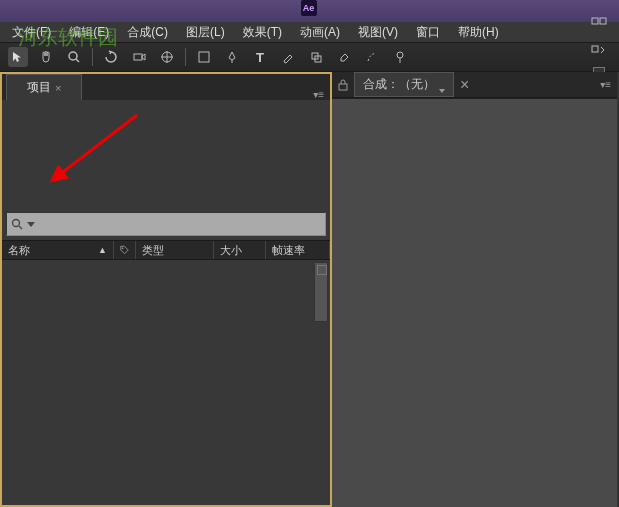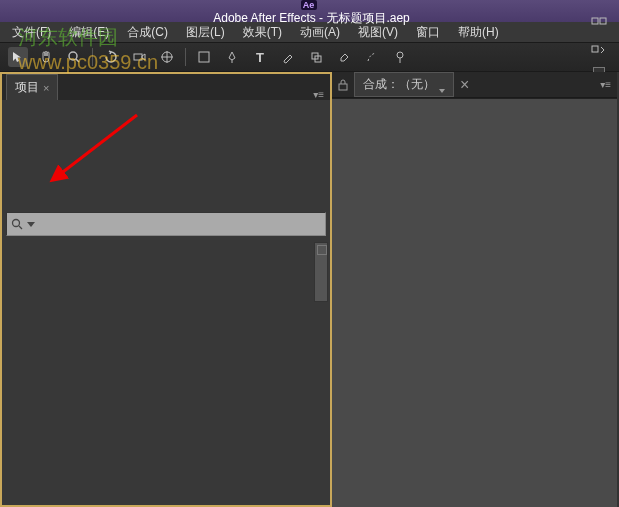--- a/index.html
+++ b/index.html
@@ -22,21 +22,21 @@
 .toolbar .divider { width: 1px; height: 18px; background: #555; }
 .toolbar .spacer { flex: 1; }
 .toolbar .right-cluster { display: flex; align-items: center; gap: 8px; flex-direction: column; }
 .toolbar .align-label { color: #ccc; font-size: 12px; }
 .toolbar .checkbox { width: 12px; height: 12px; border: 1px solid #777; background: #333; }
 
 .workspace { display: flex; height: calc(507px - 22px - 20px - 30px); }
 
 .left-panel { width: 332px; background: #383838; border: 2px solid #c9a85a; display: flex; flex-direction: column; }
 .panel-tabs { height: 26px; background: #282828; display: flex; align-items: flex-end; padding-left: 4px; }
-.panel-tab { background: #383838; color: #ddd; font-size: 12px; padding: 4px 8px; border-top: 1px solid #555; border-left: 1px solid #555; border-right: 1px solid #555; display: flex; align-items: center; gap: 4px; }
+.panel-tab { background: #383838; color: #ddd; font-size: 12px; padding: 4px 20px; border-top: 1px solid #555; border-left: 1px solid #555; border-right: 1px solid #555; display: flex; align-items: center; gap: 4px; }
 .panel-tab .close-x { color: #999; font-size: 11px; cursor: pointer; }
 .panel-tabs .menu-arrow { margin-left: auto; margin-right: 6px; color: #999; font-size: 10px; cursor: pointer; }
 
 .project-preview { height: 108px; background: #383838; position: relative; }
 .arrow-annotation { position: absolute; top: 5px; left: 45px; pointer-events: none; }
 
 .search-row { height: 24px; background: #aaa; margin: 4px; display: flex; align-items: center; padding: 0 4px; gap: 4px; border: 1px inset #888; }
 .search-row .mag { color: #444; font-size: 12px; }
 .search-row .dd { width: 0; height: 0; border-left: 4px solid transparent; border-right: 4px solid transparent; border-top: 5px solid #444; cursor: pointer; }
 .search-row input { flex: 1; background: transparent; border: none; outline: none; font-size: 11px; color: #333; }
@@ -62,38 +62,36 @@
 .right-panel-header .menu-arrow2 { margin-left: auto; color: #999; font-size: 10px; cursor: pointer; }
 .comp-viewer { flex: 1; background: #4a4a4a; border-top: 1px solid #222; }
 
 svg { display: block; }
 </style>
 </head>
 <body>
 
 <div class="titlebar">
   <div class="ae-icon">Ae</div>
-  <div class="title">Adobe After Effects - 无标题项目.aep</div>
 </div>
 
 <div class="menubar">
   <span class="menu-item">文件(F)</span>
   <span class="menu-item">编辑(E)</span>
   <span class="menu-item">合成(C)</span>
   <span class="menu-item">图层(L)</span>
   <span class="menu-item">效果(T)</span>
   <span class="menu-item">动画(A)</span>
   <span class="menu-item">视图(V)</span>
   <span class="menu-item">窗口</span>
   <span class="menu-item">帮助(H)</span>
 </div>
 
 <div class="watermark">
   <div class="w1">河东软件园</div>
-  <div class="w2">www.pc0359.cn</div>
 </div>
 
 <div class="toolbar">
   <div class="tool active">
     <svg width="14" height="14" viewBox="0 0 14 14">
         <path d="M2 2 L2 11 L4.5 8.5 L6 12 L8 11 L6.5 7.5 L10 7.5 Z" fill="#ddd"></path>
       </svg>
   </div>
   <div class="tool">
     <svg width="14" height="14" viewBox="0 0 14 14">
@@ -209,20 +207,35 @@
       <span class="mag">
         <svg width="12" height="12" viewBox="0 0 12 12">
             <circle cx="5" cy="5" r="3.5" fill="none" stroke="#444" stroke-width="1.3"></circle>
             <line x1="8" y1="8" x2="11" y2="11" stroke="#444" stroke-width="1.3"></line>
           </svg>
       </span>
       <span class="dd"></span>
       <input type="text" placeholder="" style="">
     </div>
 
+    <div class="columns-header">
+      <div class="col col-name">
+        <span>名称</span>
+        <span class="sort-arrow">▲</span>
+      </div>
+      <div class="col col-tag">
+        <svg width="12" height="12" viewBox="0 0 12 12">
+            <path d="M1 1 L6 1 L11 6 L6 11 L1 6 Z" fill="none" stroke="#aaa"></path>
+            <circle cx="3.5" cy="3.5" r="1" fill="#aaa"></circle>
+          </svg>
+      </div>
+      <div class="col col-type">类型</div>
+      <div class="col col-size">大小</div>
+      <div class="col col-fps">帧速率</div>
+    </div>
 
     <div class="project-list">
       <div class="scrollbar"></div>
     </div>
   </div>
 
   <div class="right-panel">
     <div class="right-panel-header">
       <span class="lock-icon">
         <svg width="10" height="12" viewBox="0 0 10 12">

